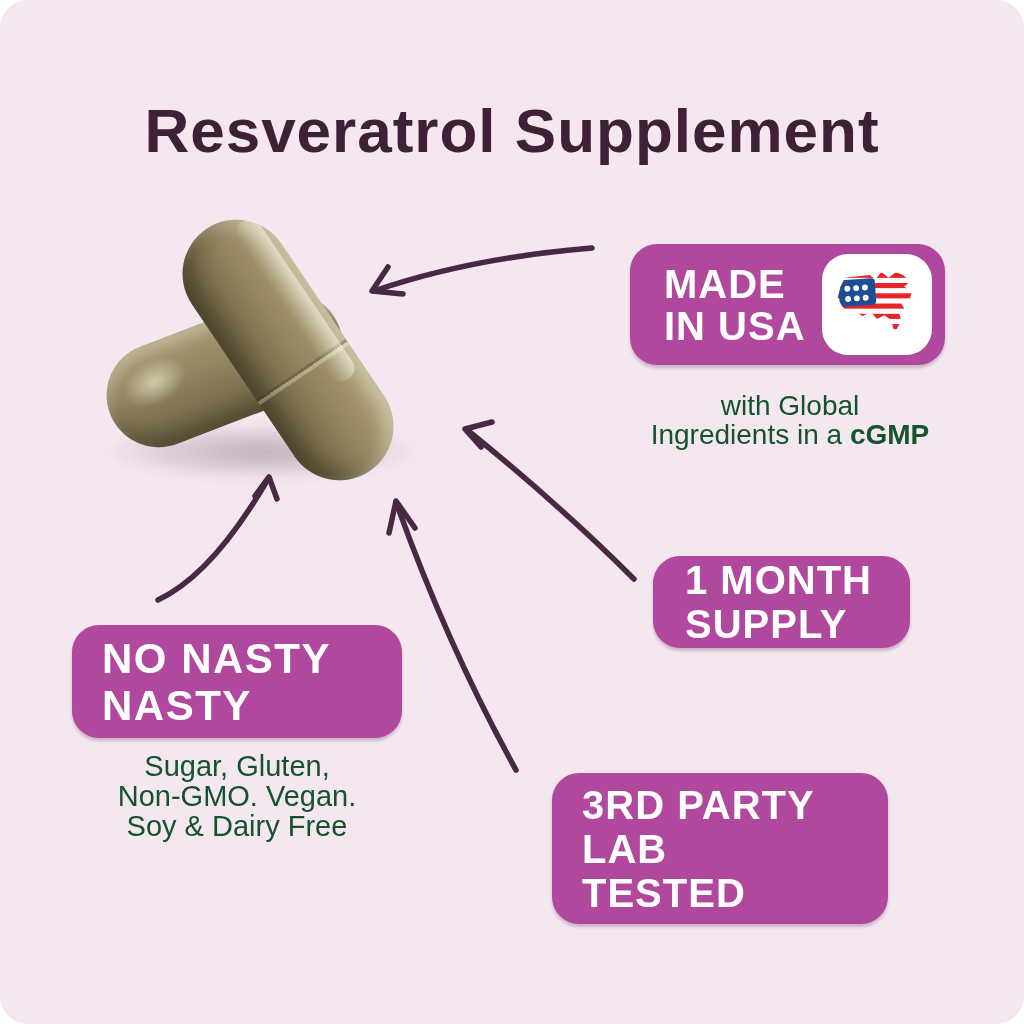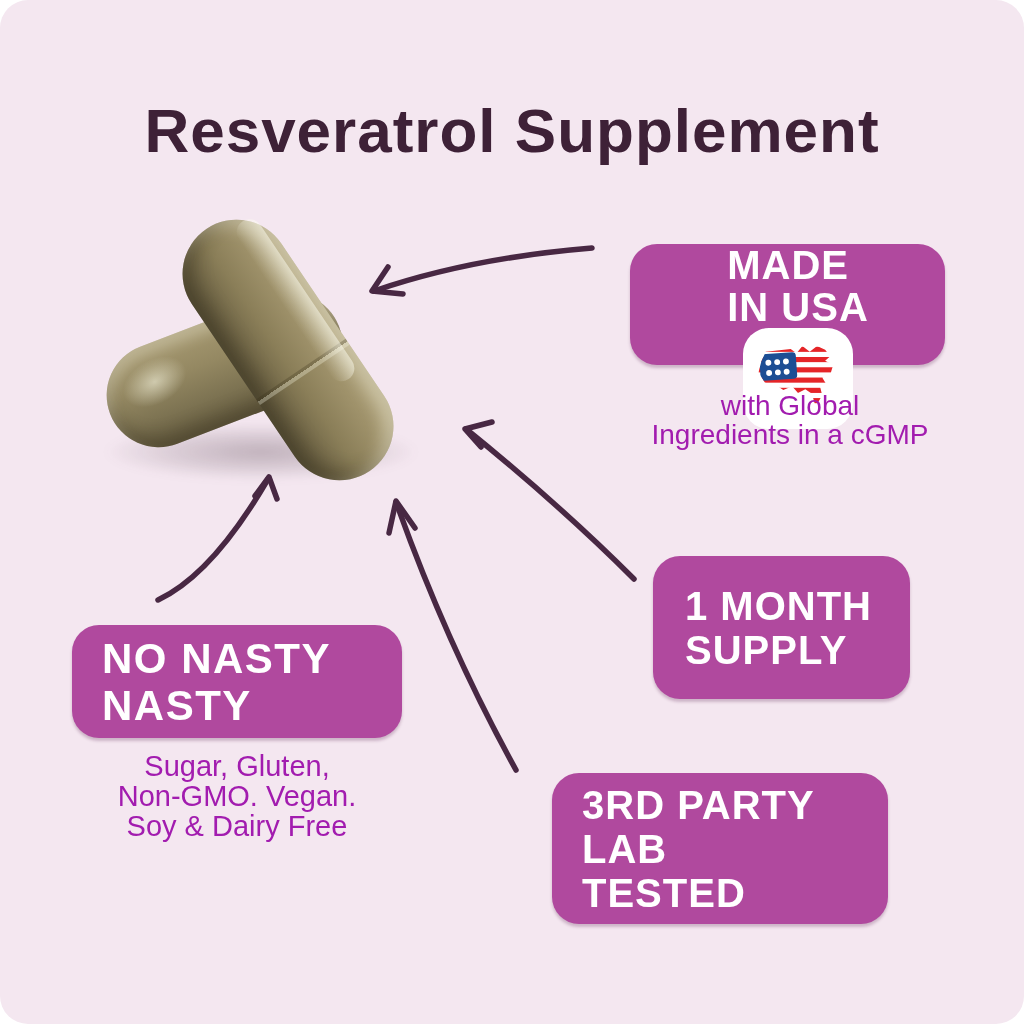--- a/index.html
+++ b/index.html
@@ -64,38 +64,38 @@
     position:absolute;
     background:#b0499e;
     color:#ffffff;
     border-radius:27px;
     display:flex;flex-direction:column;justify-content:center;
     font-weight:800;
     box-shadow:0 3px 3px rgba(93,31,79,0.25);
   }
   .badge .bl{font-size:40px;line-height:44px;letter-spacing:1px;white-space:nowrap;}
 
-  .badge-usa{left:630px;top:244px;width:315px;height:121px;flex-direction:column;align-items:center;justify-content:space-between;padding:0 13px 0 34px;box-sizing:border-box;}
+  .badge-usa{left:630px;top:244px;width:315px;height:121px;flex-direction:row;align-items:center;justify-content:space-between;padding:0 13px 0 34px;box-sizing:border-box;}
   .badge-usa .bl{line-height:42px;}
   .usa-icon-box{
     width:110px;height:101px;background:#ffffff;border-radius:26px;
     display:flex;align-items:center;justify-content:center;flex:0 0 auto;
   }
 
-  .badge-month{left:653px;top:556px;width:257px;height:143px;padding-left:32px;box-sizing:border-box;}
+  .badge-month{left:653px;top:556px;width:257px;height:92px;padding-left:32px;box-sizing:border-box;}
   .badge-nasty{left:72px;top:625px;width:330px;height:113px;padding-left:30px;box-sizing:border-box;}
   .badge-nasty .bl{font-size:42px;line-height:47px;letter-spacing:1.5px;}
   .badge-lab{left:552px;top:762px;width:336px;height:151px;padding-left:30px;box-sizing:border-box;margin-top:11px;}
 
   
   .caption{
-    position:absolute;text-align:center;color:#a21caf;
+    position:absolute;text-align:center;color:#14532d;
     font-size:28px;line-height:29px;font-weight:400;
   }
-  .caption .b{font-weight:400;}
+  .caption .b{font-weight:700;}
   .caption-usa{left:600px;top:391px;width:380px;}
   .caption-nasty{left:57px;top:751px;width:360px;font-size:29px;line-height:30px;}
 </style>
 </head>
 <body>
 
 <div class="canvas">
 
   <div class="title">Resveratrol Supplement</div>
 

